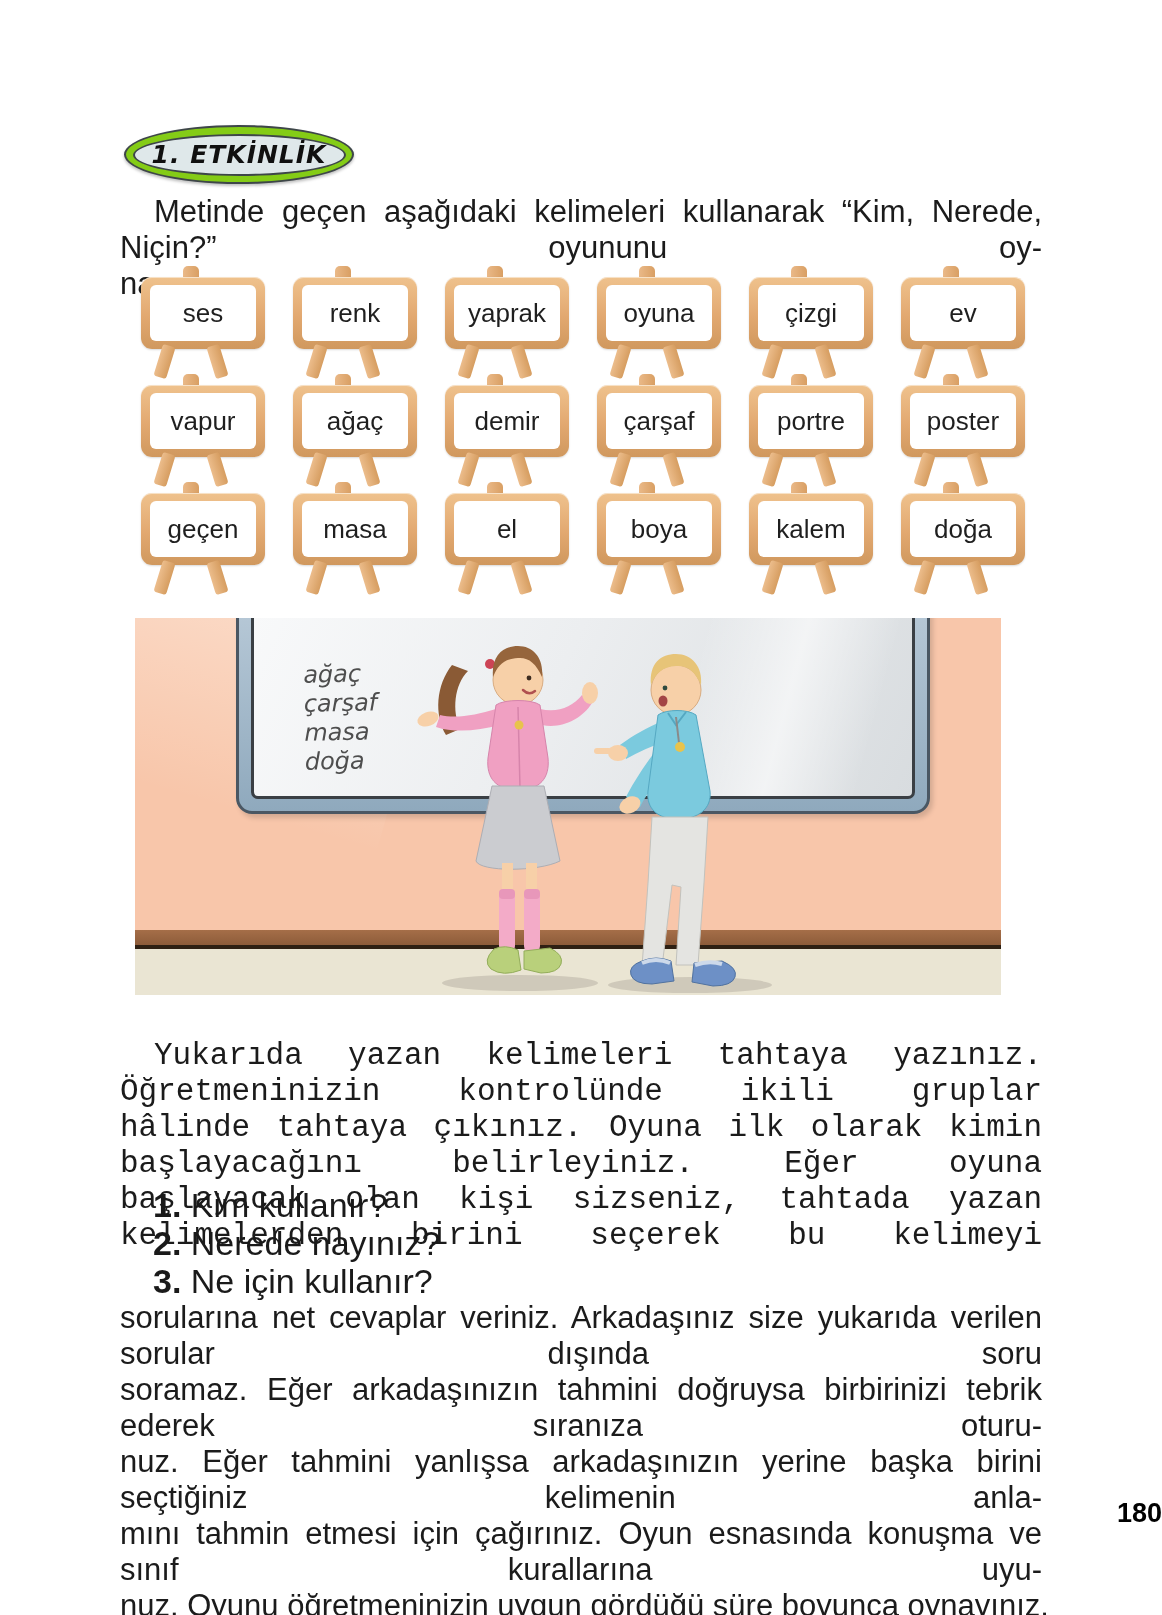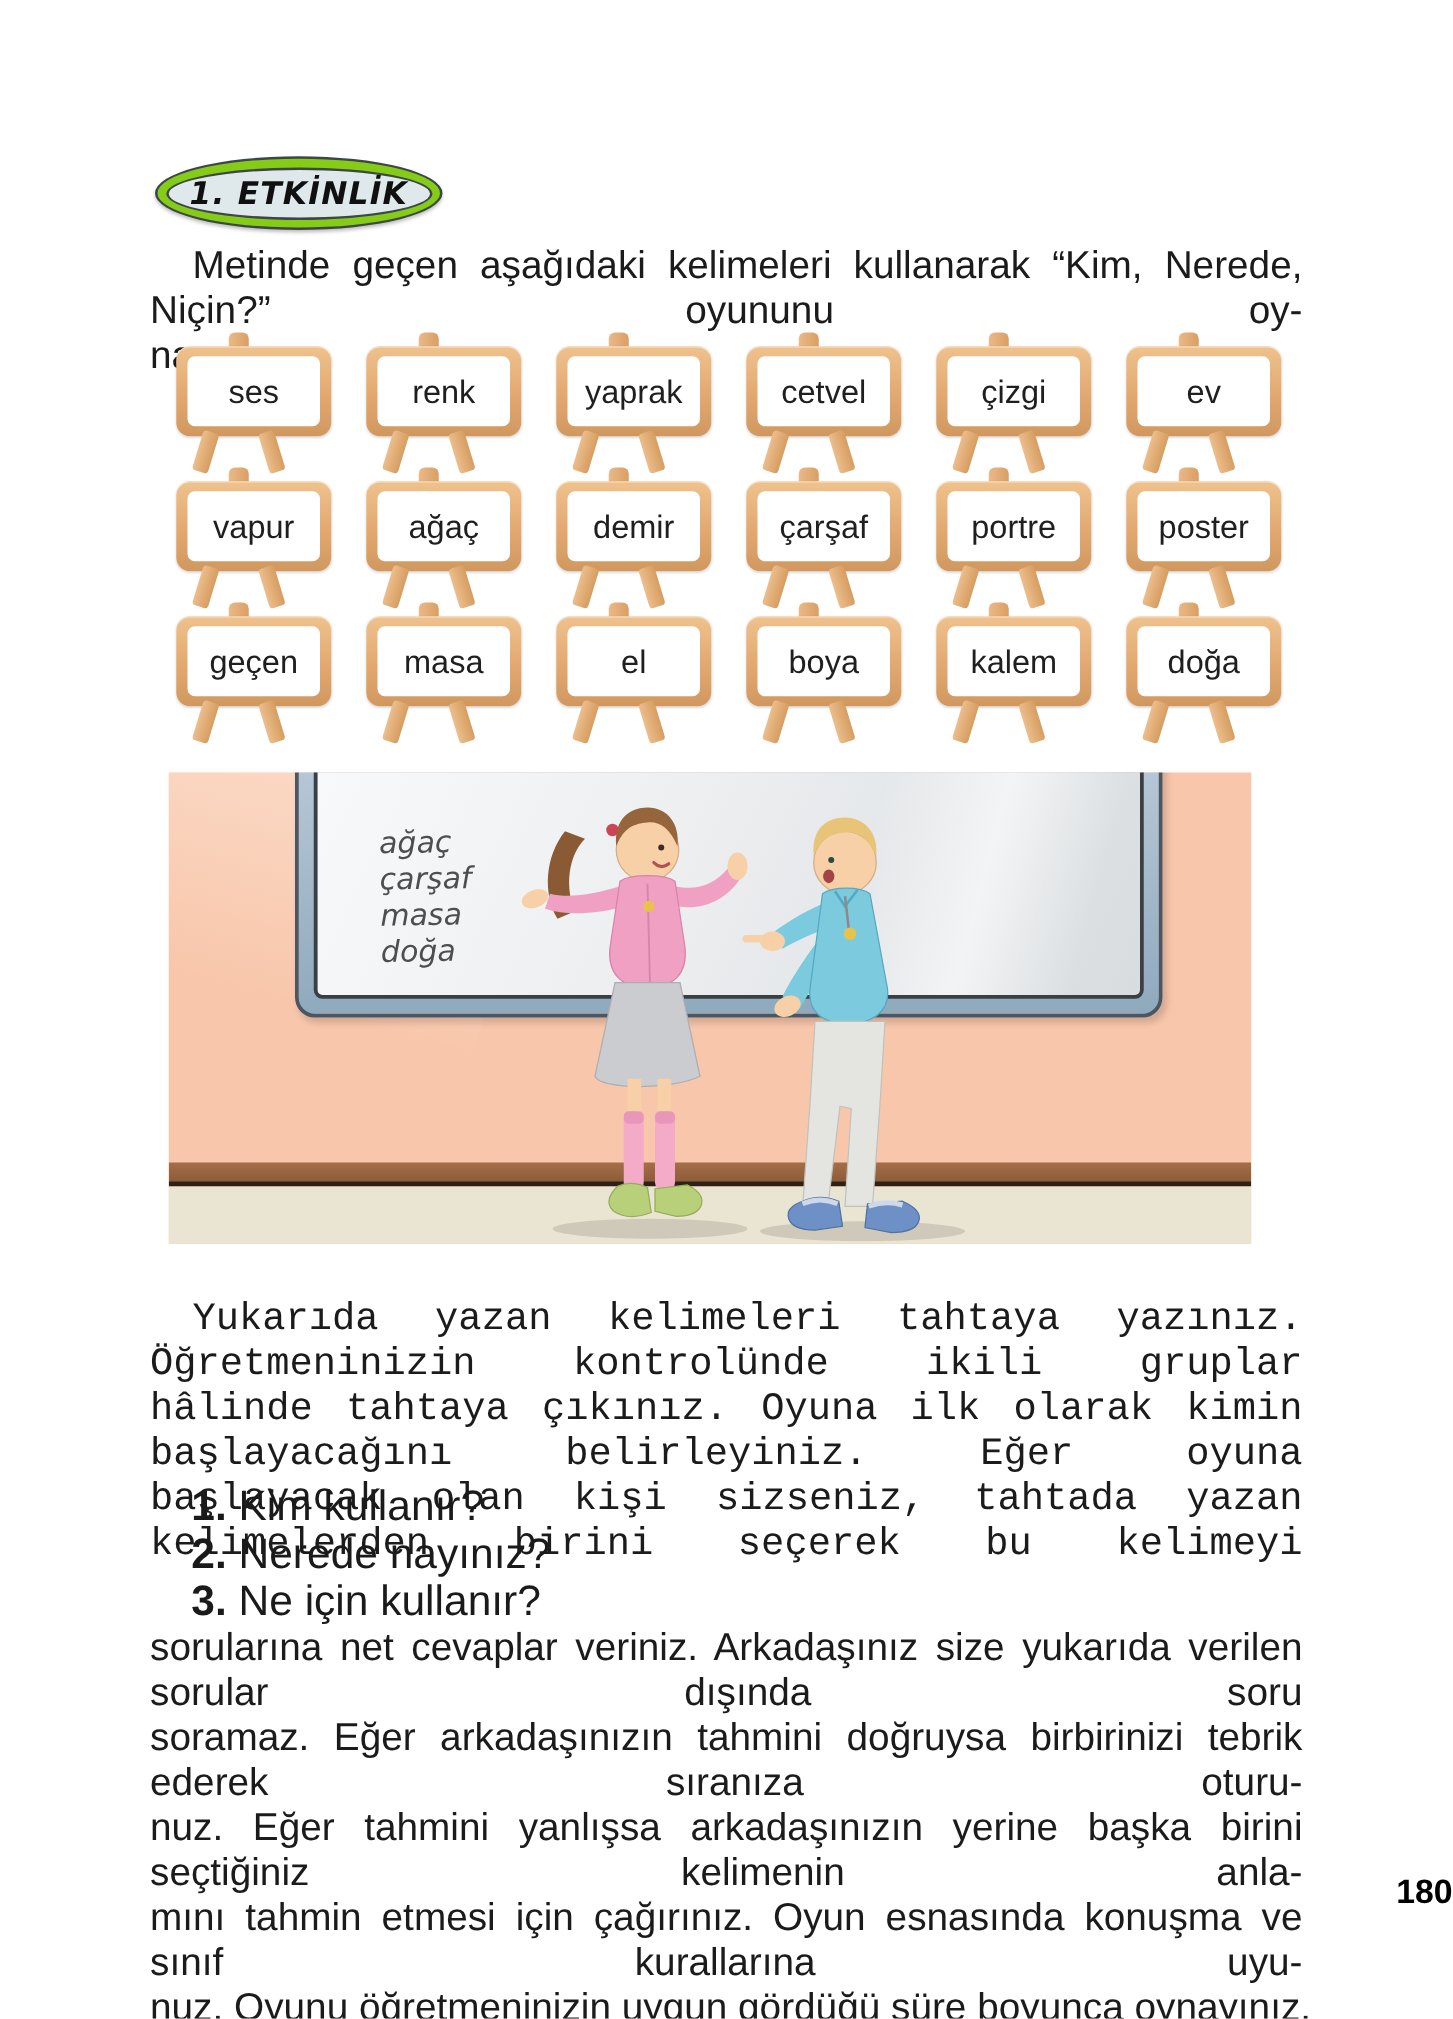--- a/index.html
+++ b/index.html
@@ -107,21 +107,21 @@
         <div class="easel-peg"></div>
         <div class="easel-board">
           <div class="easel-face">yaprak</div>
         </div>
         <div class="easel-leg leg-l"></div>
         <div class="easel-leg leg-r"></div>
       </div>
     <div class="easel">
         <div class="easel-peg"></div>
         <div class="easel-board">
-          <div class="easel-face">cetvel</div>
+          <div class="easel-face">oyuna</div>
         </div>
         <div class="easel-leg leg-l"></div>
         <div class="easel-leg leg-r"></div>
       </div>
     <div class="easel">
         <div class="easel-peg"></div>
         <div class="easel-board">
           <div class="easel-face">çizgi</div>
         </div>
         <div class="easel-leg leg-l"></div>

